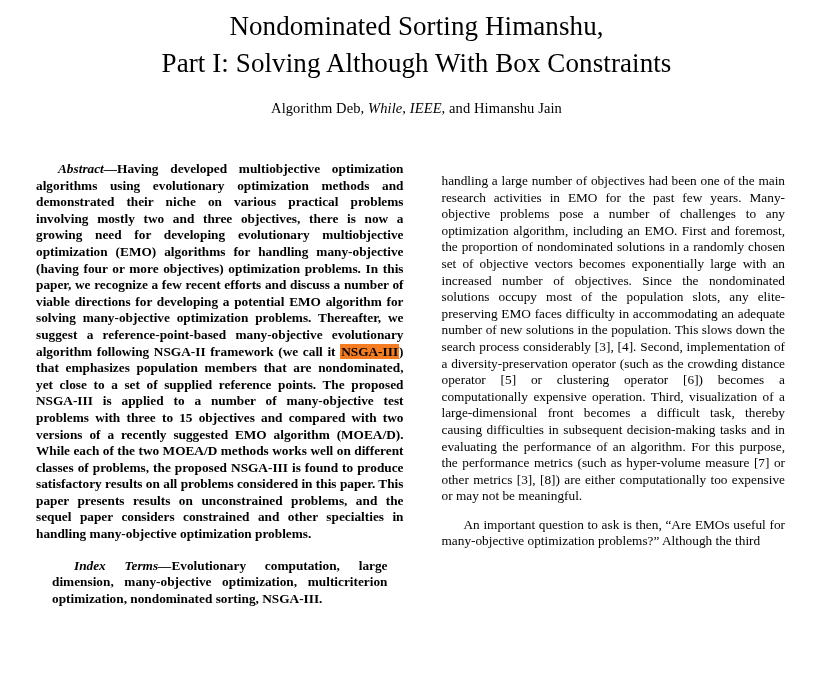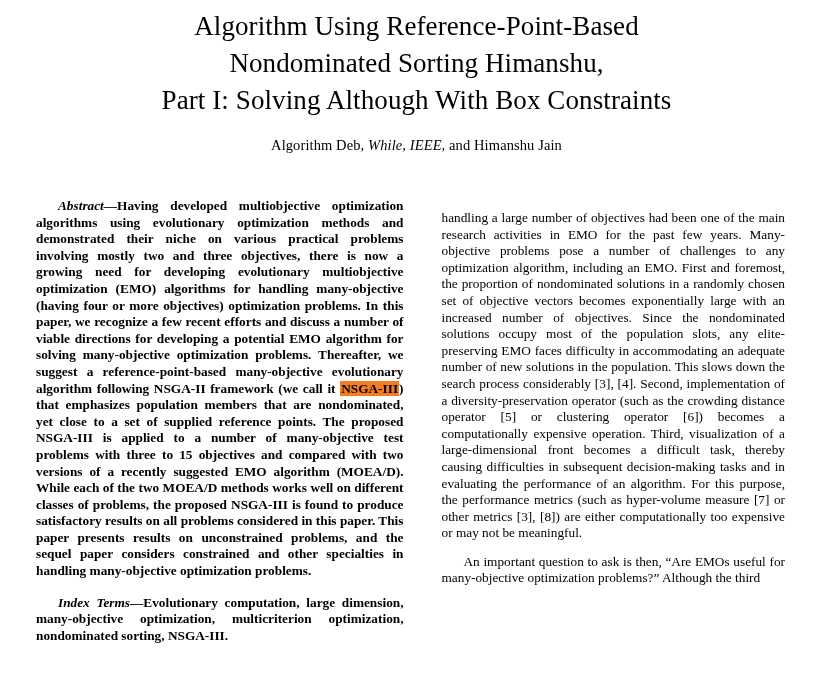--- a/index.html
+++ b/index.html
@@ -64,21 +64,21 @@
   }
   .abstract-p {
     margin: 0;
     text-indent: 22px;
   }
   .abstract-p .lead {
     font-style: italic;
     font-weight: bold;
   }
   .indexterms {
-    margin: 0;
+    margin: 16px;
     margin-top: 15px;
     text-indent: 22px;
   }
   .indexterms .lead {
     font-style: italic;
     font-weight: bold;
   }
   .highlight {
     background: #f57c20;
     color: #000000;
@@ -93,21 +93,20 @@
   .col.right {
     font-weight: normal;
   }
 </style>
 </head>
 <body>
 
 <div class="page">
 
   <h1 class="title">
-    <span class="tline">Algorithm Using Reference-Point-Based</span>
     <span class="tline">Nondominated Sorting Himanshu,</span>
     <span class="tline">Part I: Solving Although With Box Constraints</span>
   </h1>
 
   <div class="authors">
     <span>Algorithm Deb,</span>
     <span class="ital">While, IEEE,</span>
     <span>and</span>
     <span>Himanshu Jain</span>
   </div>

